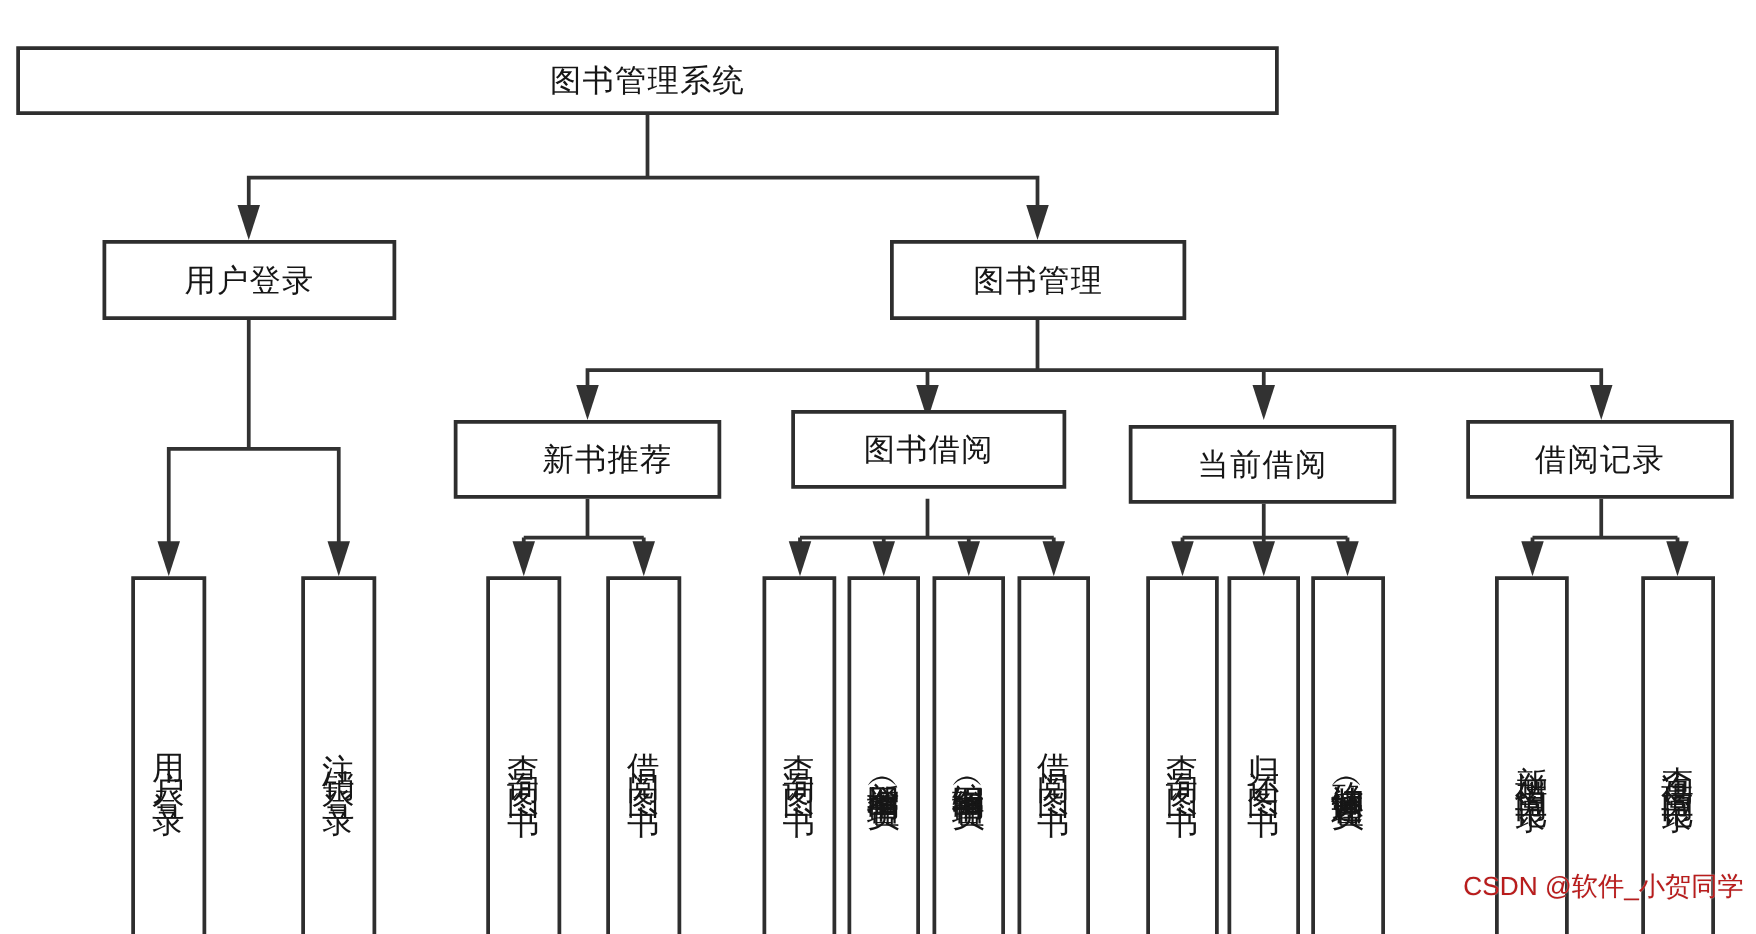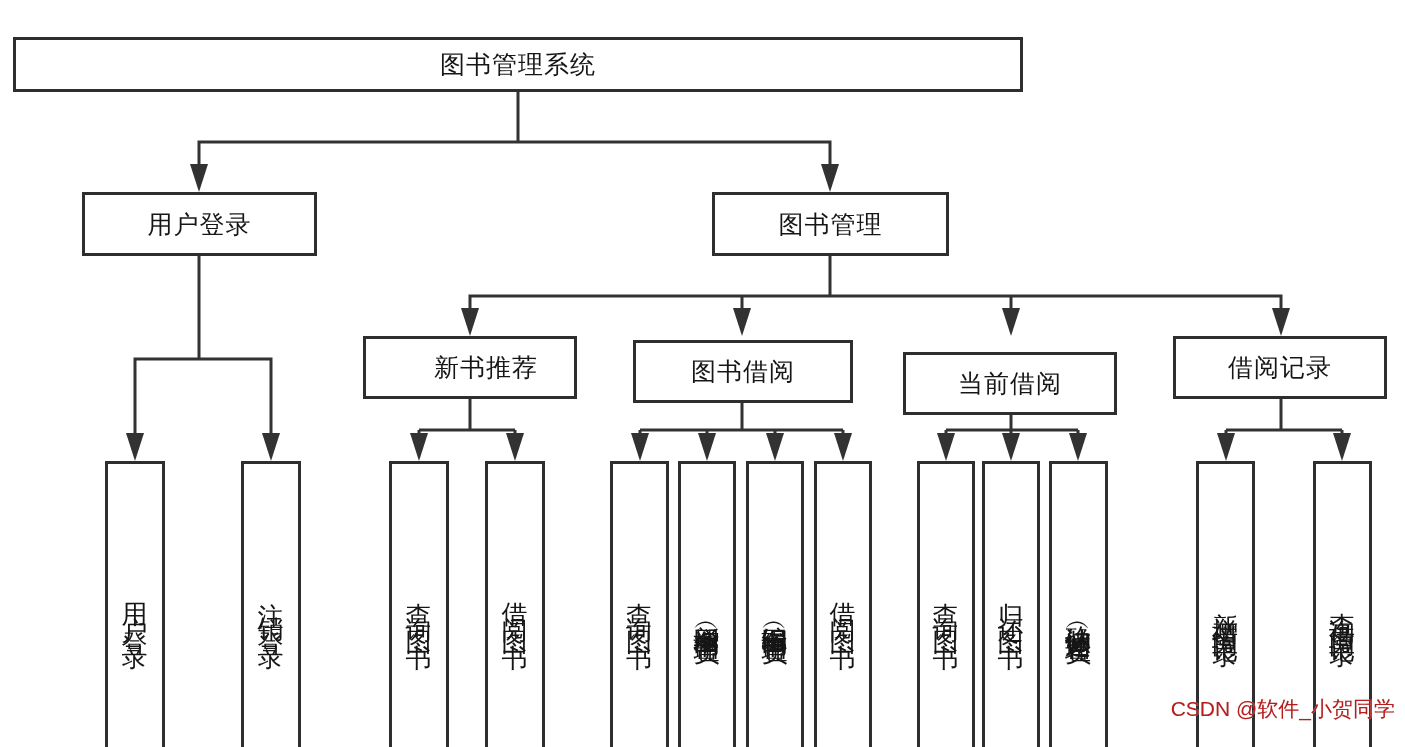--- a/index.html
+++ b/index.html
@@ -64,22 +64,22 @@
         <polygon points="1333,409 1351,409 1342,437"></polygon>
       </g>
   </svg>
 
   <div class="box h-box" style="left:13px;top:13px;width:1010px;height:55px;">图书管理系统</div>
 
   <div class="box h-box" style="left:82px;top:168px;width:235px;height:64px;">用户登录</div>
   <div class="box h-box" style="left:712px;top:168px;width:237px;height:64px;">图书管理</div>
 
   <div class="box h-box" style="left:363px;top:312px;width:214px;height:63px;padding-left:32px;">新书推荐</div>
-  <div class="box h-box" style="left:633px;top:316px;width:220px;height:63px;">图书借阅</div>
-  <div class="box h-box" style="left:903px;top:328px;width:214px;height:63px;">当前借阅</div>
+  <div class="box h-box" style="left:633px;top:304px;width:220px;height:63px;">图书借阅</div>
+  <div class="box h-box" style="left:903px;top:316px;width:214px;height:63px;">当前借阅</div>
   <div class="box h-box" style="left:1173px;top:312px;width:214px;height:63px;text-align:right;">借阅记录</div>
 
   <div class="box v-box sp-l" style="left:105px;top:437px;width:60px;height:297px;">
     <span>用户登录</span>
     </div>
   <div class="box v-box sp-l" style="left:241px;top:437px;width:60px;height:297px;">
     <span>注销登录</span>
     </div>
 
   <div class="box v-box sp-l" style="left:389px;top:437px;width:60px;height:297px;">

